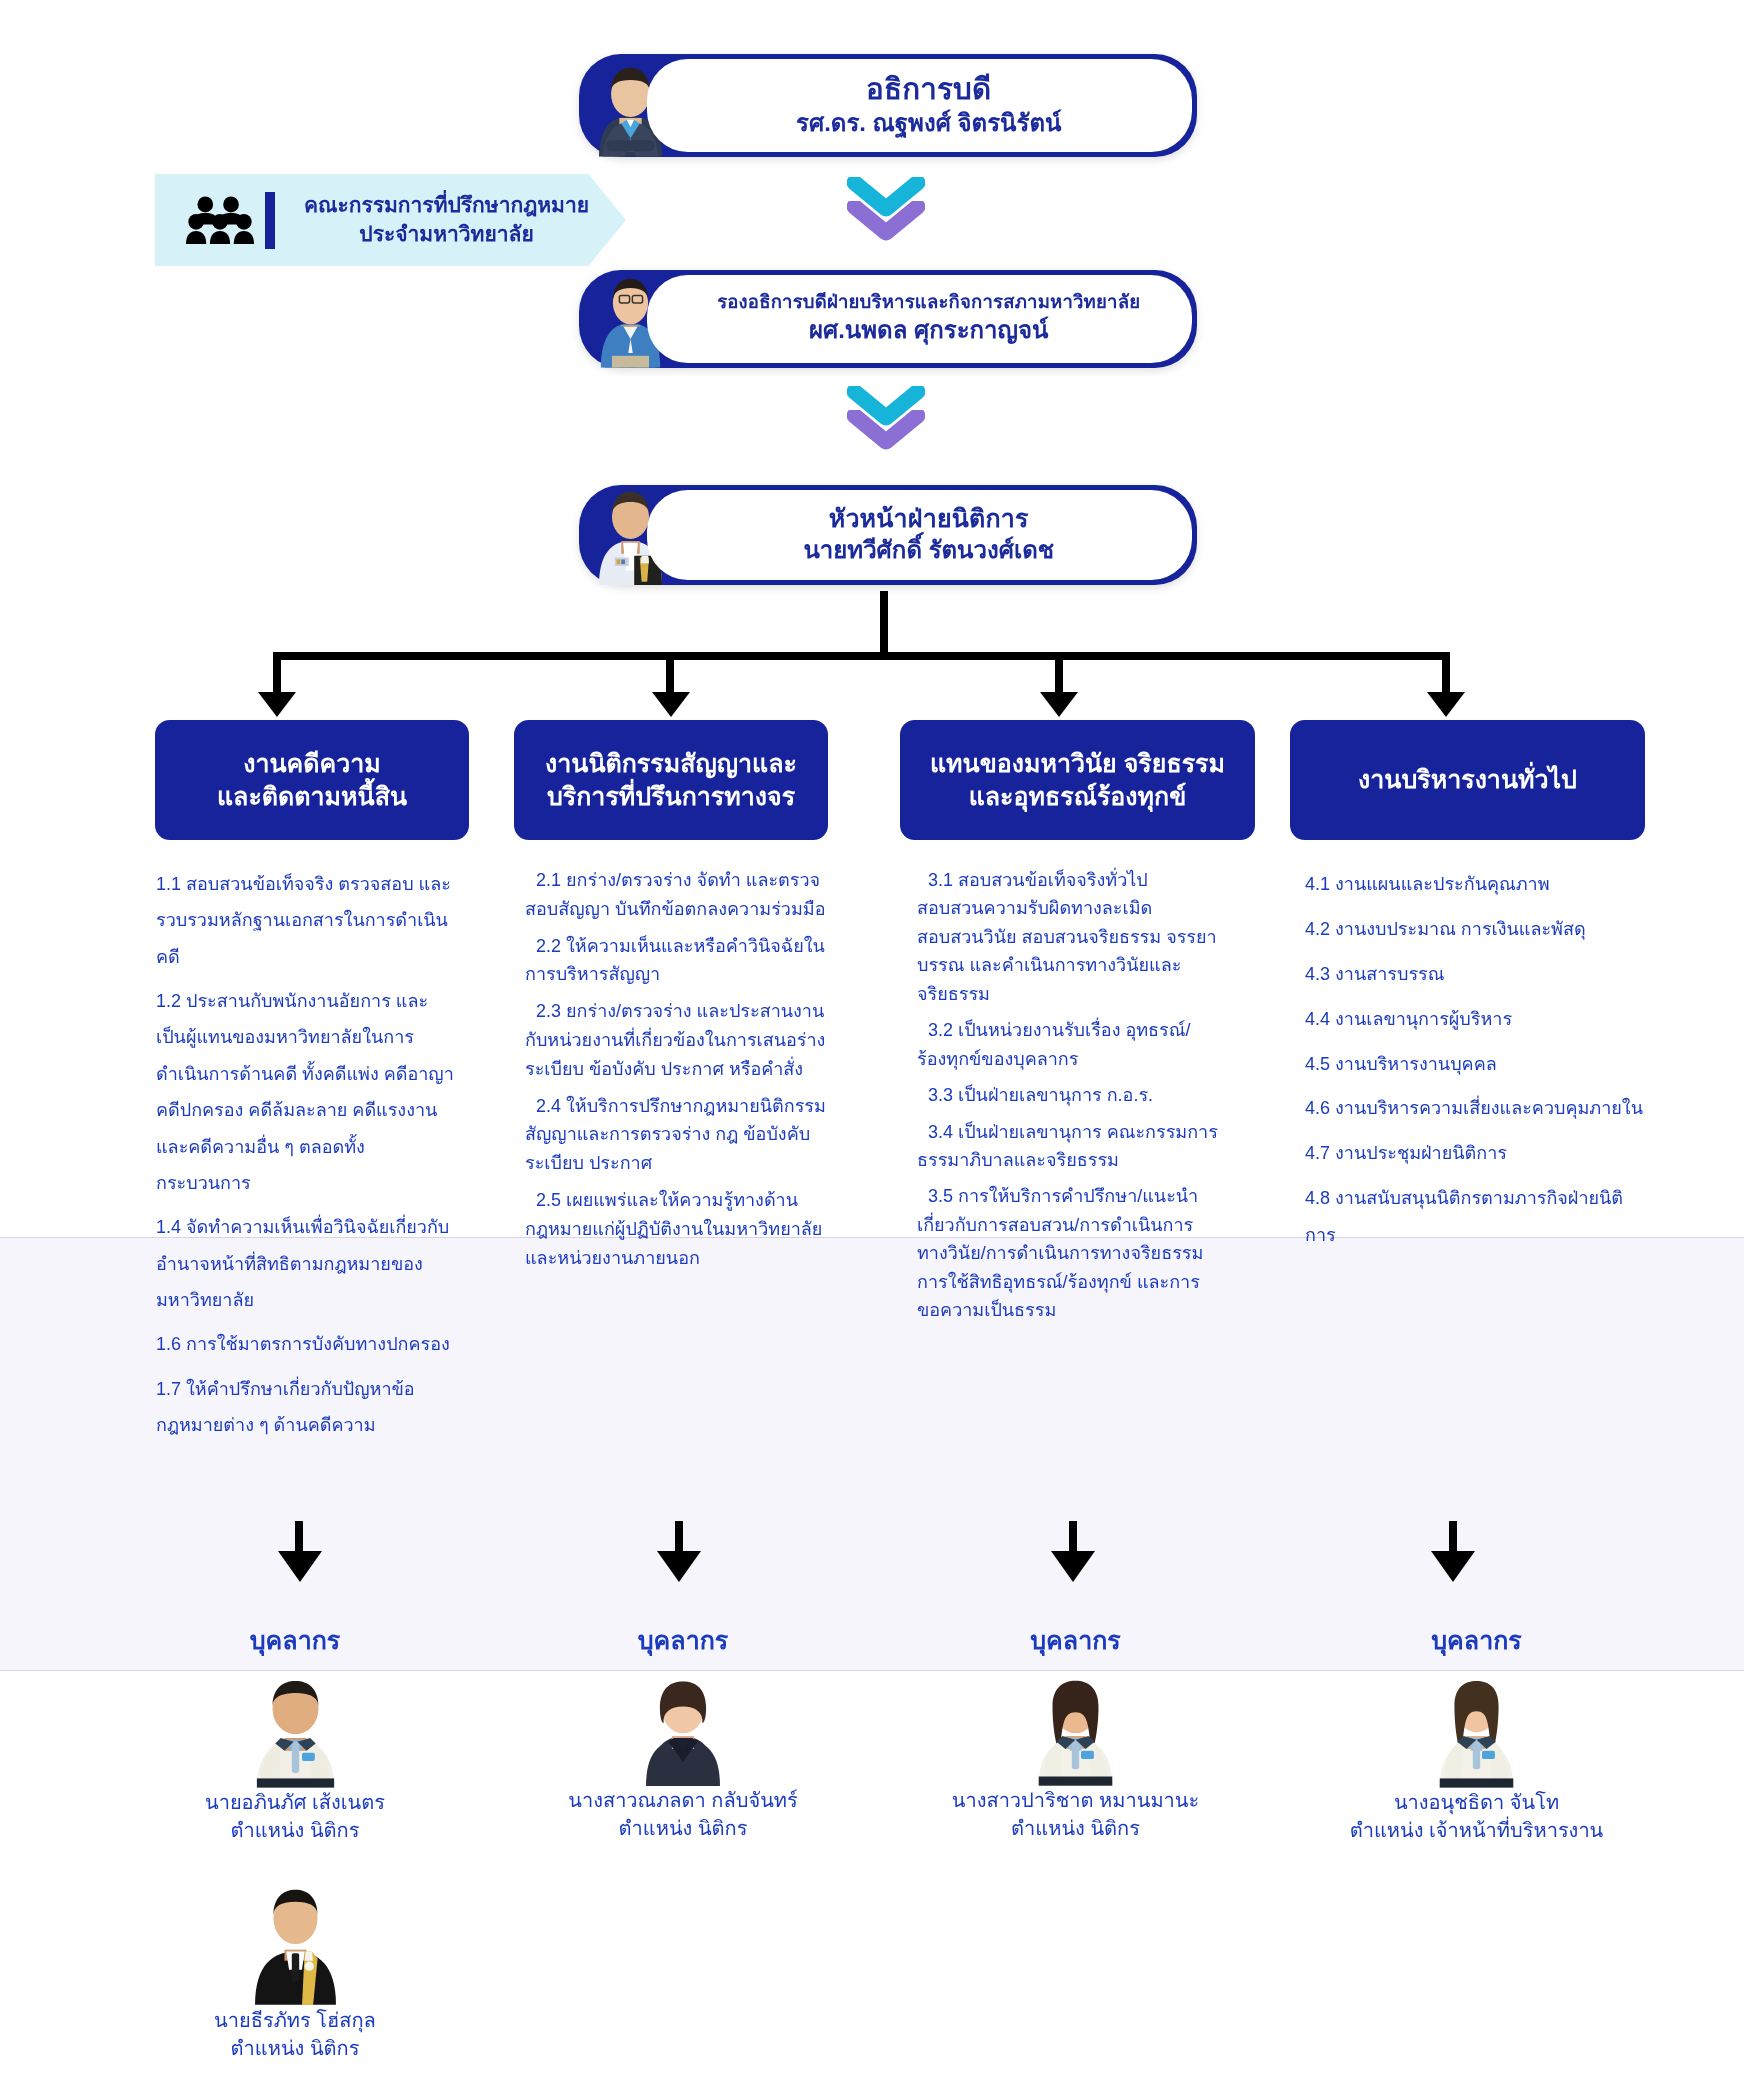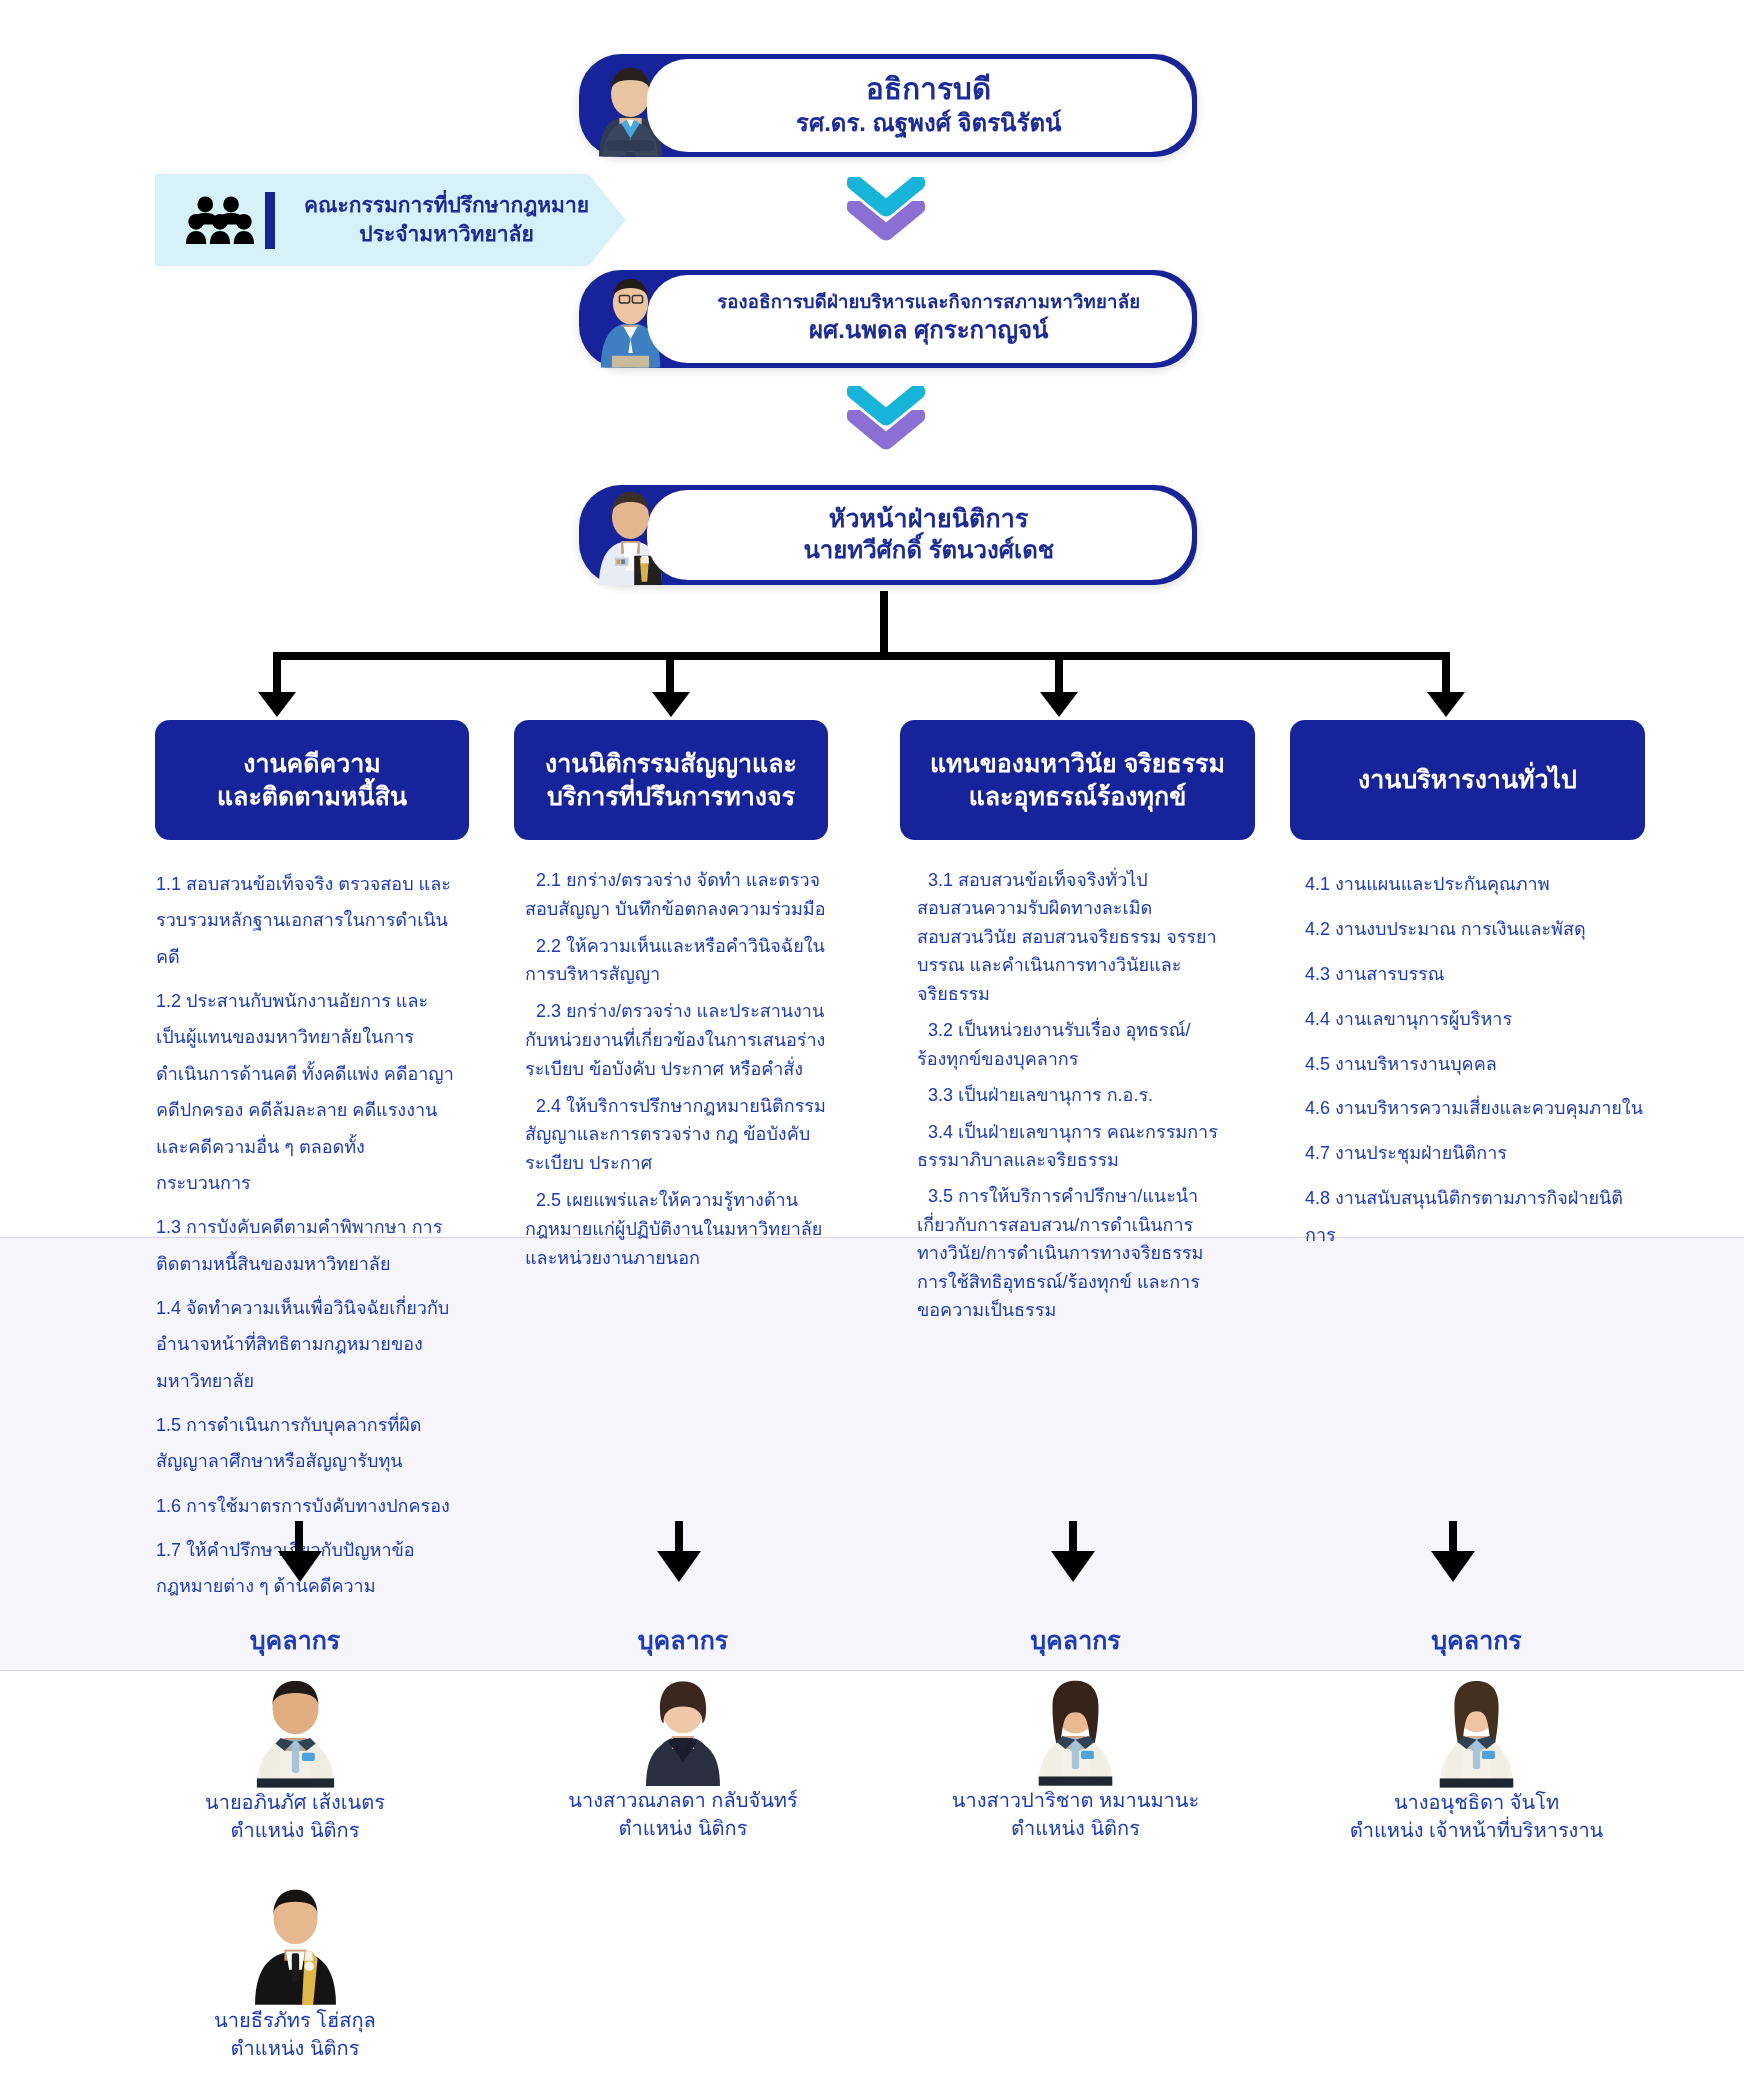--- a/index.html
+++ b/index.html
@@ -373,23 +373,21 @@
   </div>
   <div class="dept-box" id="dept-3">
     <div>
       <span>งานบริหารงานทั่วไป</span>
     </div>
   </div>
 
   <div class="detail-col" id="detail-0">
     <p>1.1 สอบสวนข้อเท็จจริง ตรวจสอบ และรวบรวมหลักฐานเอกสารในการดำเนินคดี</p>
     <p>1.2 ประสานกับพนักงานอัยการ และเป็นผู้แทนของมหาวิทยาลัยในการดำเนินการด้านคดี ทั้งคดีแพ่ง คดีอาญา คดีปกครอง คดีล้มละลาย คดีแรงงาน และคดีความอื่น ๆ ตลอดทั้งกระบวนการ</p>
-    <p>1.3 การบังคับคดีตามคำพิพากษา การติดตามหนี้สินของมหาวิทยาลัย</p>
     <p>1.4 จัดทำความเห็นเพื่อวินิจฉัยเกี่ยวกับอำนาจหน้าที่สิทธิตามกฎหมายของมหาวิทยาลัย</p>
-    <p>1.5 การดำเนินการกับบุคลากรที่ผิดสัญญาลาศึกษาหรือสัญญารับทุน</p>
     <p>1.6 การใช้มาตรการบังคับทางปกครอง</p>
     <p>1.7 ให้คำปรึกษาเกี่ยวกับปัญหาข้อกฎหมายต่าง ๆ ด้านคดีความ</p>
   </div>
 
   <div class="detail-col" id="detail-1">
     <p>2.1 ยกร่าง/ตรวจร่าง จัดทำ และตรวจสอบสัญญา บันทึกข้อตกลงความร่วมมือ</p>
     <p>2.2 ให้ความเห็นและหรือคำวินิจฉัยในการบริหารสัญญา</p>
     <p>2.3 ยกร่าง/ตรวจร่าง และประสานงานกับหน่วยงานที่เกี่ยวข้องในการเสนอร่างระเบียบ ข้อบังคับ ประกาศ หรือคำสั่ง</p>
     <p>2.4 ให้บริการปรึกษากฎหมายนิติกรรมสัญญาและการตรวจร่าง กฎ ข้อบังคับ ระเบียบ ประกาศ</p>
     <p>2.5 เผยแพร่และให้ความรู้ทางด้านกฎหมายแก่ผู้ปฏิบัติงานในมหาวิทยาลัยและหน่วยงานภายนอก</p>

